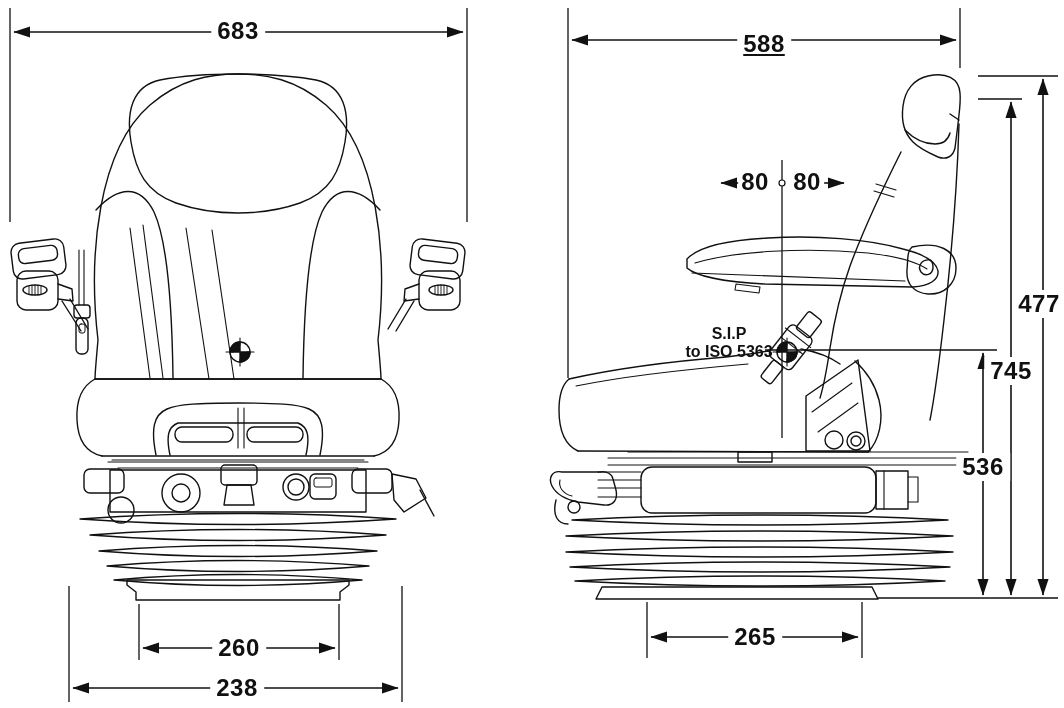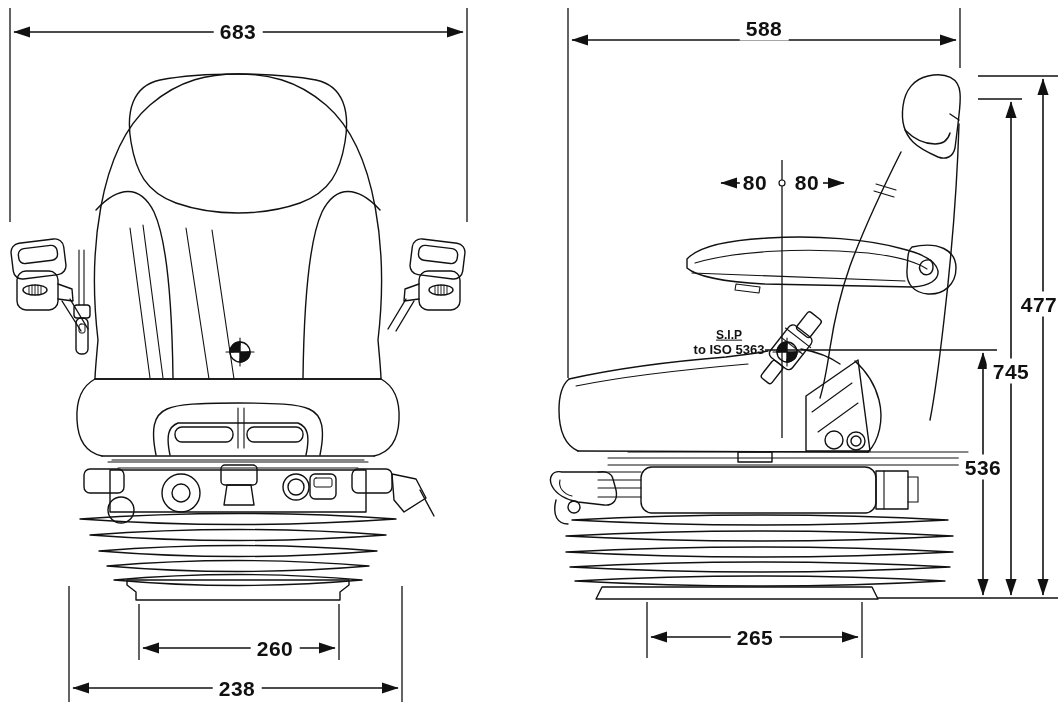--- a/index.html
+++ b/index.html
@@ -8,38 +8,38 @@
     width:1064px;height:708px;
     background:#ffffff;
     font-family:"Liberation Sans", sans-serif;
     overflow:hidden;
   }
   #stage svg{position:absolute;left:0;top:0;}
   .dim-label{
     position:absolute;
     transform:translate(-50%,-50%);
     font-weight:bold;
-    font-size:21px;
+    font-size:24px;
     line-height:1;
     color:#111;
     background:#fff;
     padding:2px 6px;
     white-space:nowrap;
     letter-spacing:0.5px;
   }
   .sip-block{
     position:absolute;
     transform:translate(-50%,-50%);
     text-align:center;
     color:#111;
     line-height:1.15;
     white-space:nowrap;
   }
-  .sip-line1{font-weight:bold;font-size:12px;text-decoration:underline;}
-  .sip-line2{font-weight:bold;font-size:13px;}
+  .sip-line1{font-weight:bold;font-size:16px;}
+  .sip-line2{font-weight:bold;font-size:16px;}
 </style>
 </head>
 <body>
 
 <div id="stage">
 
 <svg width="1064" height="708" viewBox="0 0 1064 708">
   <defs>
     <marker id="arr" viewBox="0 0 12 8" markerWidth="17" markerHeight="11.3" refX="11.5" refY="4" orient="auto-start-reverse" markerUnits="userSpaceOnUse">
       <path d="M0 0 L12 4 L0 8 Z" fill="#111"></path>
@@ -238,24 +238,24 @@
     <line x1="983" y1="353" x2="983" y2="595" marker-start="url(#arr)" marker-end="url(#arr)"></line>
 
     <path d="M 878 598 H 1058" stroke-width="1.3"></path>
 
     <path d="M 647 602 V 658 M 862 602 V 658" stroke-width="1.3"></path>
     <line x1="651" y1="637" x2="858" y2="637" marker-start="url(#arr)" marker-end="url(#arr)"></line>
   </g>
 </svg>
 
 <div class="dim-label" style="left:238px;top:31px;">683</div>
-<div class="dim-label" style="left:239px;top:648px;margin-left:36px;">260</div>
+<div class="dim-label" style="left:239px;top:648px;">260</div>
 <div class="dim-label" style="left:237px;top:688px;">238</div>
 
-<div class="dim-label" style="left:764px;top:28px;">588</div>
+<div class="dim-label" style="left:764px;top:44px;text-decoration:underline;">588</div>
 <div class="dim-label" style="left:755px;top:182px;padding:2px 3px;">80</div>
 <div class="dim-label" style="left:807px;top:182px;padding:2px 3px;">80</div>
 <div class="dim-label" style="left:1039px;top:304px;">477</div>
 <div class="dim-label" style="left:1011px;top:347px;margin-top:24px;">745</div>
 <div class="dim-label" style="left:983px;top:467px;">536</div>
 <div class="dim-label" style="left:755px;top:637px;">265</div>
 
 <div class="sip-block" style="left:729px;top:343px;">
   <div class="sip-line1">S.I.P</div>
   <div class="sip-line2">to ISO 5363</div>

